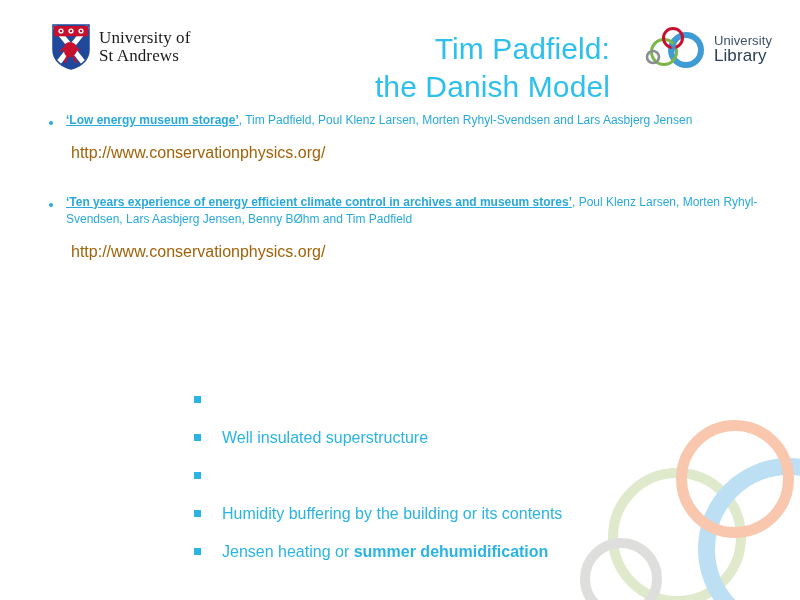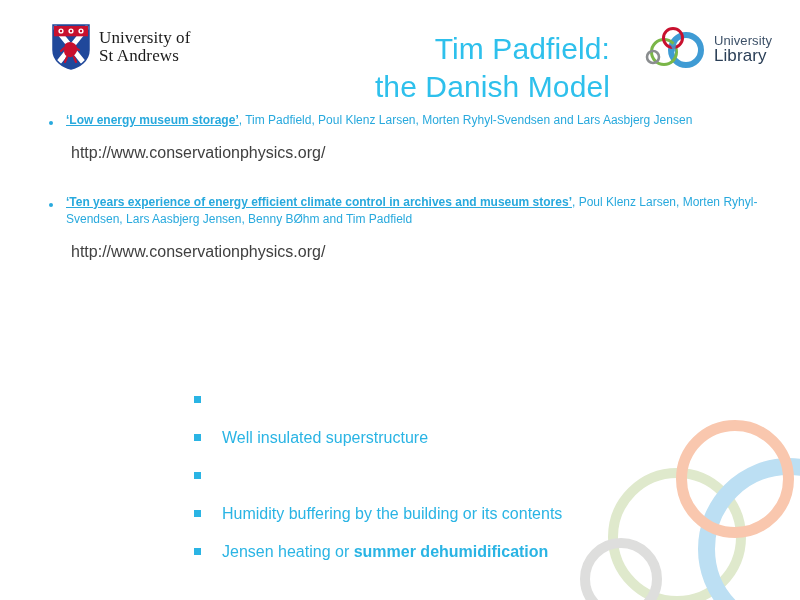--- a/index.html
+++ b/index.html
@@ -113,21 +113,21 @@
     width: 4px;
     height: 4px;
     border-radius: 50%;
     background: #28a9dd;
   }
   .lead {
     font-weight: bold;
     text-decoration: underline;
   }
   .url {
-    color: #404040;
+    color: #a16207;
     font-size: 16px;
     padding-left: 27px;
     margin-top: 13px;
     line-height: 1.35;
   }
   .gap-2 { height: 30px; }
 
   
   .sublist {
     position: absolute;

